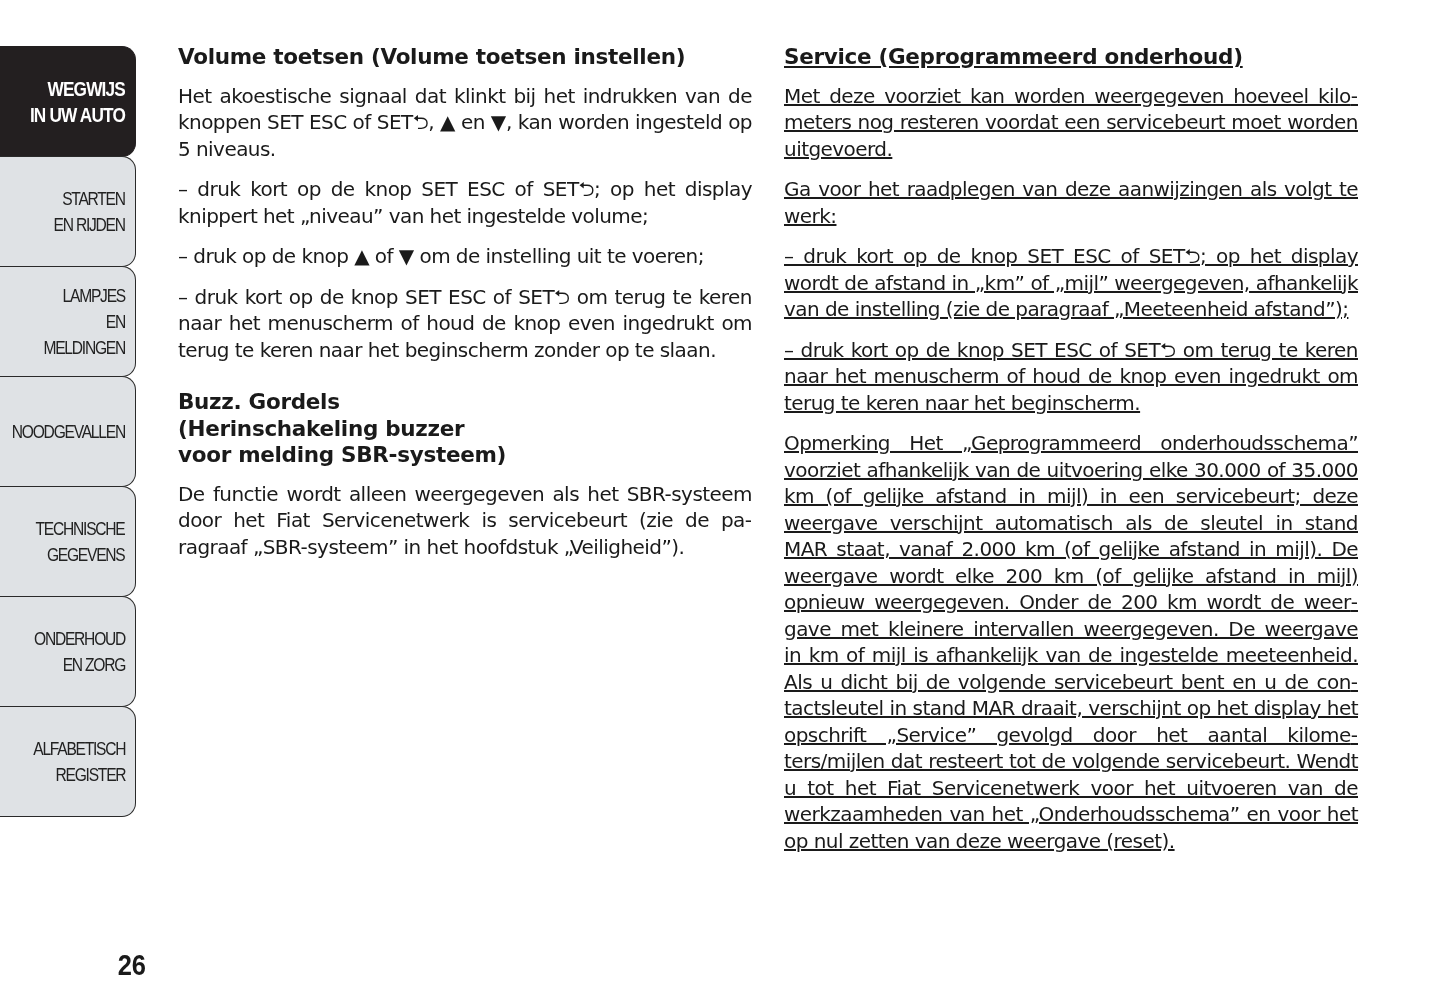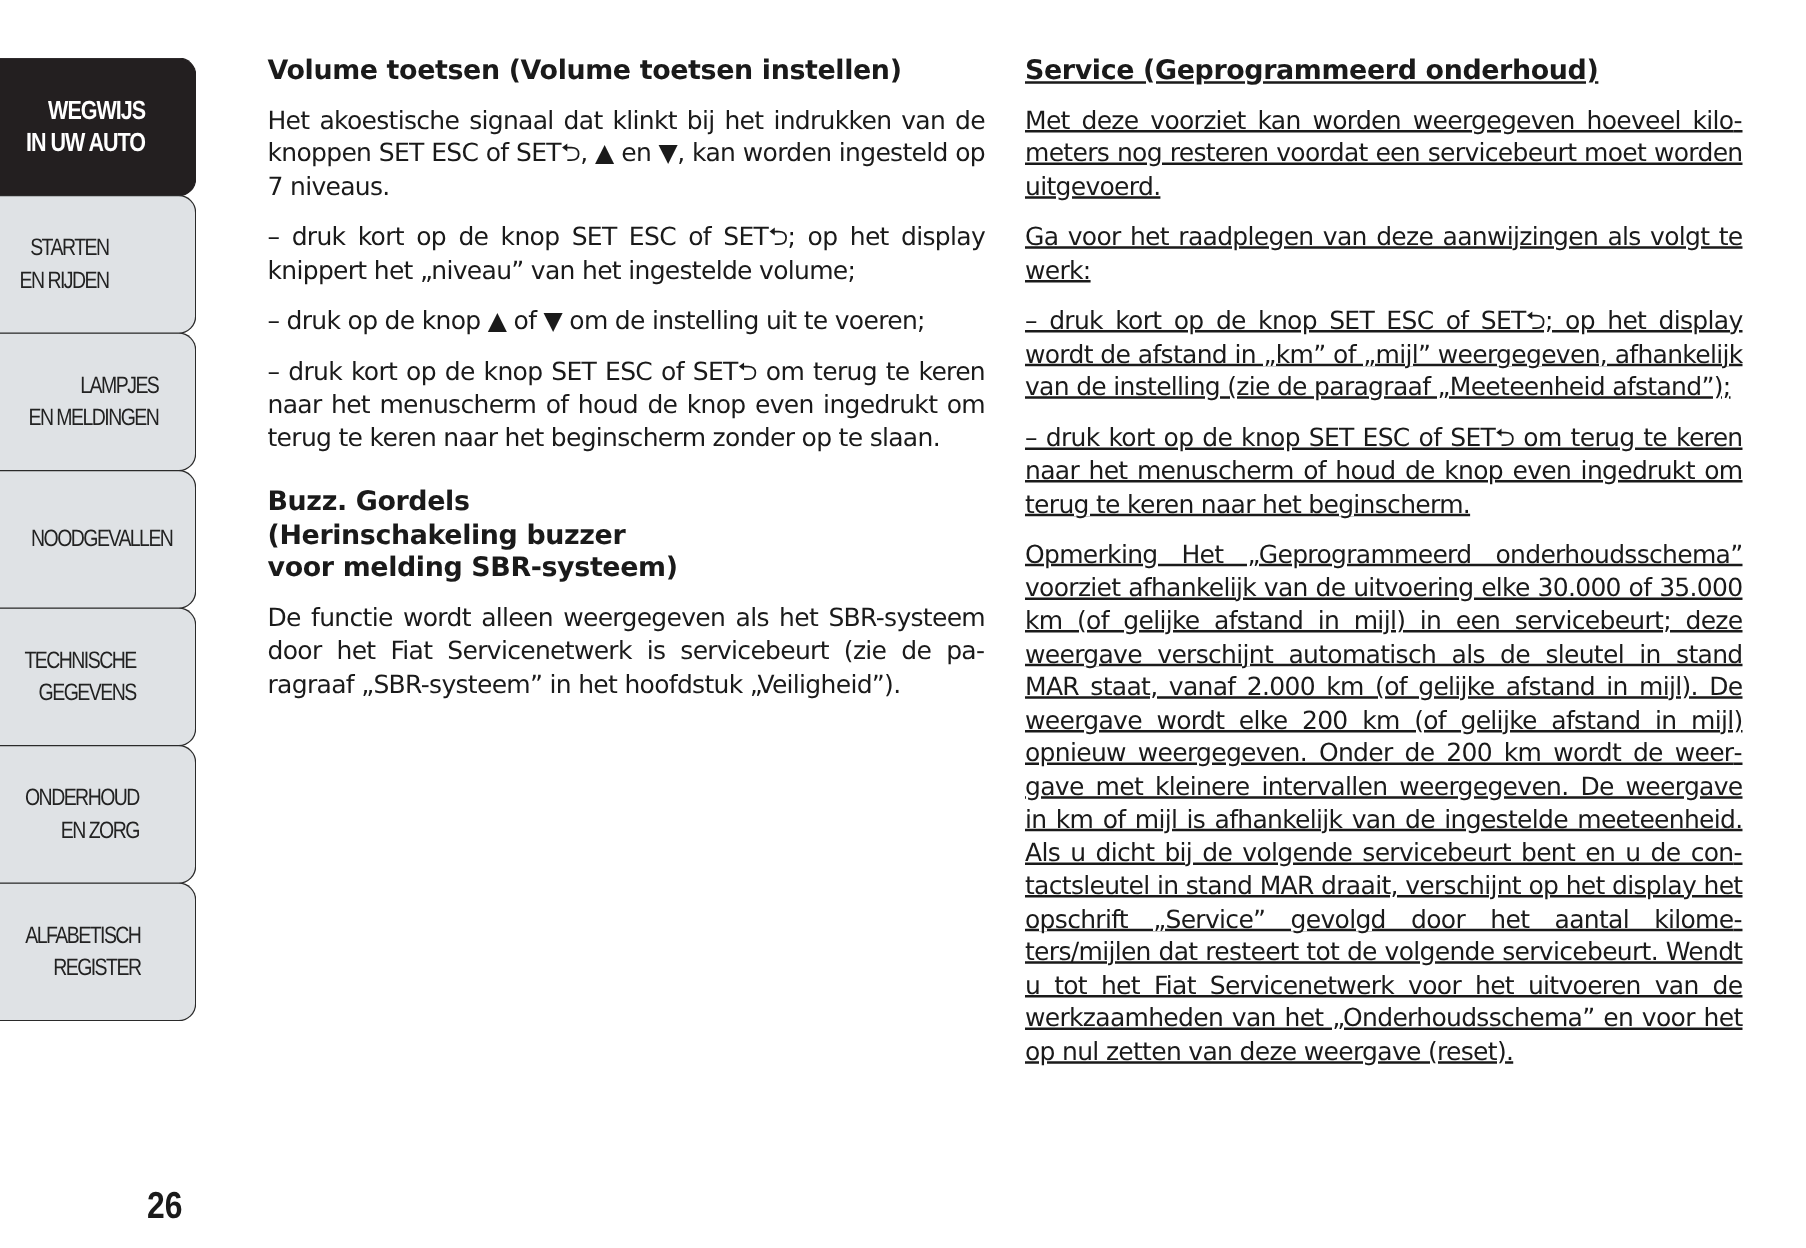--- a/index.html
+++ b/index.html
@@ -3,39 +3,39 @@
 <meta charset="utf-8">
 <style>
   html, body { margin: 0; padding: 0; }
   body {
     width: 1445px; height: 998px; background: #ffffff; position: relative;
     overflow: hidden; color: #1a1a1a;
     font-family: "DejaVu Sans", sans-serif;
   }
   .tabs { position: absolute; left: 0; top: 47px; width: 158px; }
   .tab {
-    position: relative; box-sizing: border-box; width: 157px; height: 111px;
+    position: relative; box-sizing: border-box; width: 136px; height: 111px;
     background: #dfe2e5; border: 1.5px solid #2a2a2a; border-left: none;
     border-radius: 0 14px 14px 0; margin-top: -1px;
-    display: flex; align-items: center; 
+    display: flex; align-items: center; justify-content: flex-end;
     padding-right: 10px; text-align: right;
   }
   .tab.active { background: #231f20; border-color: #231f20; }
   .tab-label {
     font-family: "Liberation Sans", sans-serif; font-size: 19px; line-height: 26px;
     letter-spacing: -1.5px; color: #222; transform: scaleX(0.82); transform-origin: right center;
     white-space: pre-line;
   }
   .tab.active .tab-label { color: #fff; font-weight: bold; font-size: 21px; letter-spacing: -1px; }
   .page-number {
     position: absolute; left: 100px; top: 948px; width: 46px; text-align: right;
     font-family: "Liberation Sans", sans-serif; font-weight: bold; font-size: 30px; color: #1a1a1a;
     transform: scaleX(0.85); transform-origin: right center;
   }
-  .col { position: absolute; top: 44px; width: 574px; margin-left: 36px; }
+  .col { position: absolute; top: 44px; width: 574px; }
   .col.left { left: 178px; }
   .col.right { left: 784px; text-decoration: underline; }
   h2 {
     margin: 0 0 12px 0; font-family: "DejaVu Sans", sans-serif; font-weight: bold;
     font-size: 21.5px; line-height: 26.5px; letter-spacing: -0.3px; color: #1a1a1a;
   }
   p {
     margin: 0 0 14px 0; font-family: "DejaVu Sans", sans-serif; font-size: 20px;
     line-height: 26.5px; letter-spacing: -0.55px; text-align: justify; color: #1a1a1a;
     hyphens: manual;
@@ -72,21 +72,21 @@
   <div class="tab">
     <span class="tab-label">ALFABETISCH
 REGISTER</span>
   </div>
 </nav>
 
 <div class="page-number">26</div>
 
 <section class="col left">
   <h2>Volume toetsen (Volume toetsen instellen)</h2>
-  <p>Het akoestische signaal dat klinkt bij het indrukken van de knoppen SET ESC of SET⮌, ▲ en ▼, kan worden in­gesteld op 7 niveaus.</p>
+  <p>Het akoestische signaal dat klinkt bij het indrukken van de knoppen SET ESC of SET⮌, ▲ en ▼, kan worden in­gesteld op 5 niveaus.</p>
   <p>– druk kort op de knop SET ESC of SET⮌; op het display knippert het „niveau” van het ingestelde volume;</p>
   <p>– druk op de knop ▲ of ▼ om de instelling uit te voeren;</p>
   <p>– druk kort op de knop SET ESC of SET⮌ om terug te keren naar het menuscherm of houd de knop even inge­drukt om terug te keren naar het beginscherm zonder op te slaan.</p>
   <div class="gap"></div>
   <h2>
     <span>Buzz. Gordels</span><br>
     <span>(Herinschakeling buzzer</span><br>
     <span>voor melding SBR-systeem)</span>
   </h2>
   <p>De functie wordt alleen weergegeven als het SBR-systeem door het Fiat Servicenetwerk is servicebeurt (zie de pa­ragraaf „SBR-systeem” in het hoofdstuk „Veiligheid”).</p>

